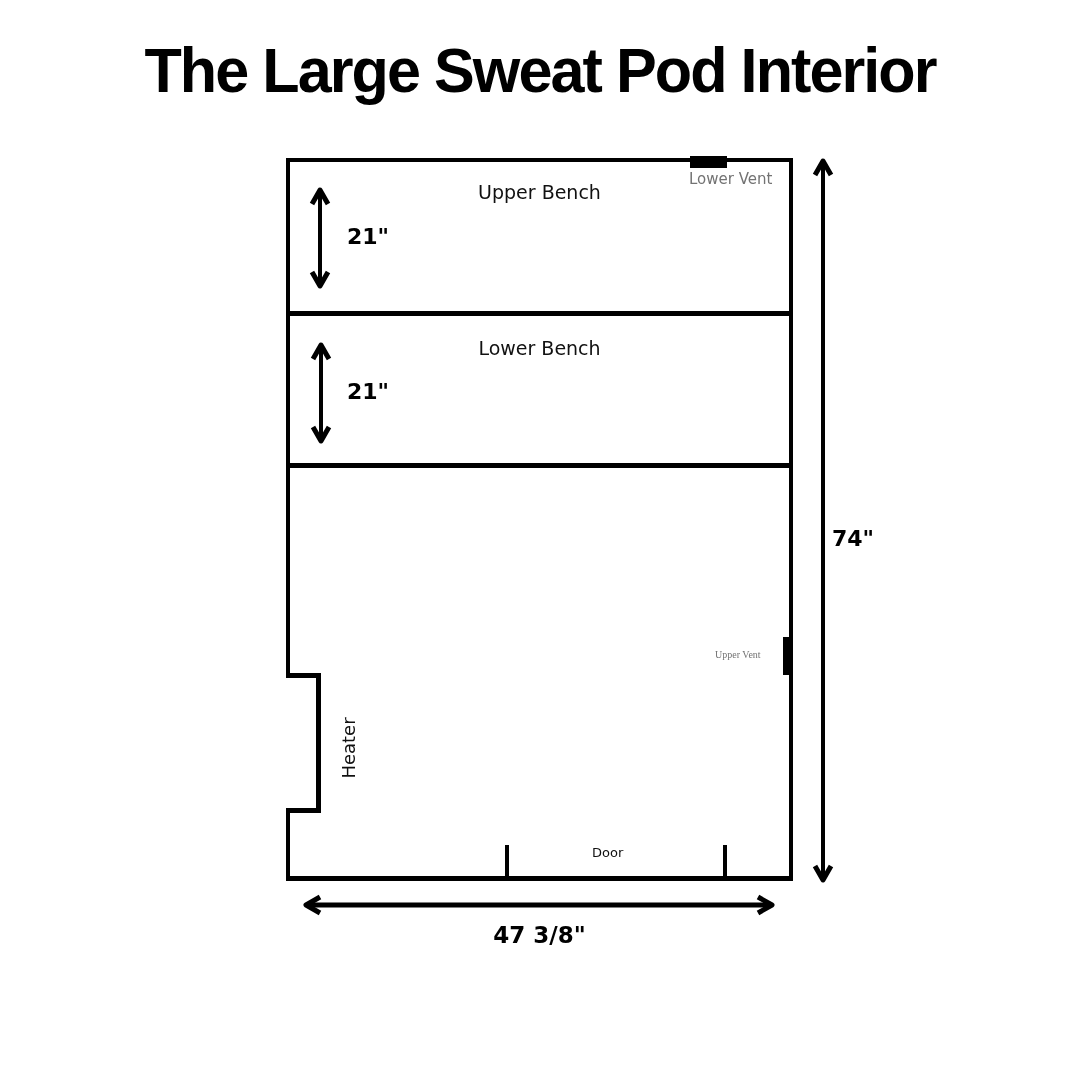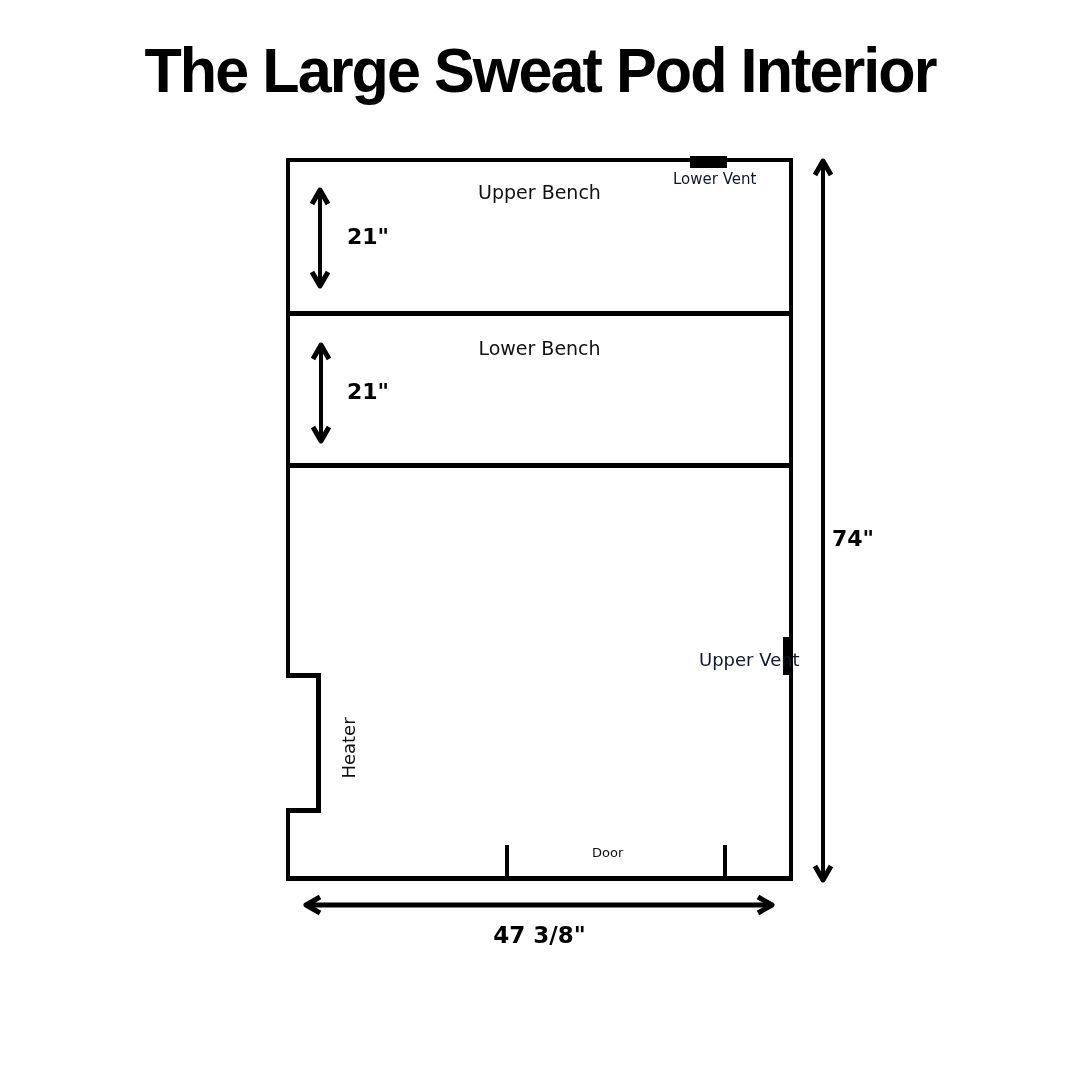--- a/index.html
+++ b/index.html
@@ -81,25 +81,26 @@
   .arrow-height { left: 810px; top: 157px; }
   .arrow-width { left: 302px; top: 892px; }
 
   .vent-mark { position: absolute; background: #000; }
   .lower-vent-mark { left: 690px; top: 156px; width: 37px; height: 12px; }
   .upper-vent-mark { left: 783px; top: 637px; width: 8px; height: 38px; }
 
   .vent-label {
     position: absolute;
     font-size: 15px;
-    color: #0f172a;
-    white-space: nowrap;
+    color: #737373;
+    white-space: nowrap;
+    margin-left: 16px;
   }
   .lower-vent-label { left: 673px; top: 170px; }
-  .upper-vent-label { left: 699px; top: 649px; font-size: 18px; }
+  .upper-vent-label { left: 699px; top: 649px; font-size: 10px; font-family: Liberation Serif, serif; }
 
   .heater-outline {
     position: absolute;
     left: 286px;
     top: 673px;
     width: 35px;
     height: 140px;
     box-sizing: border-box;
     border: 5px solid #000;
     border-left: none;

